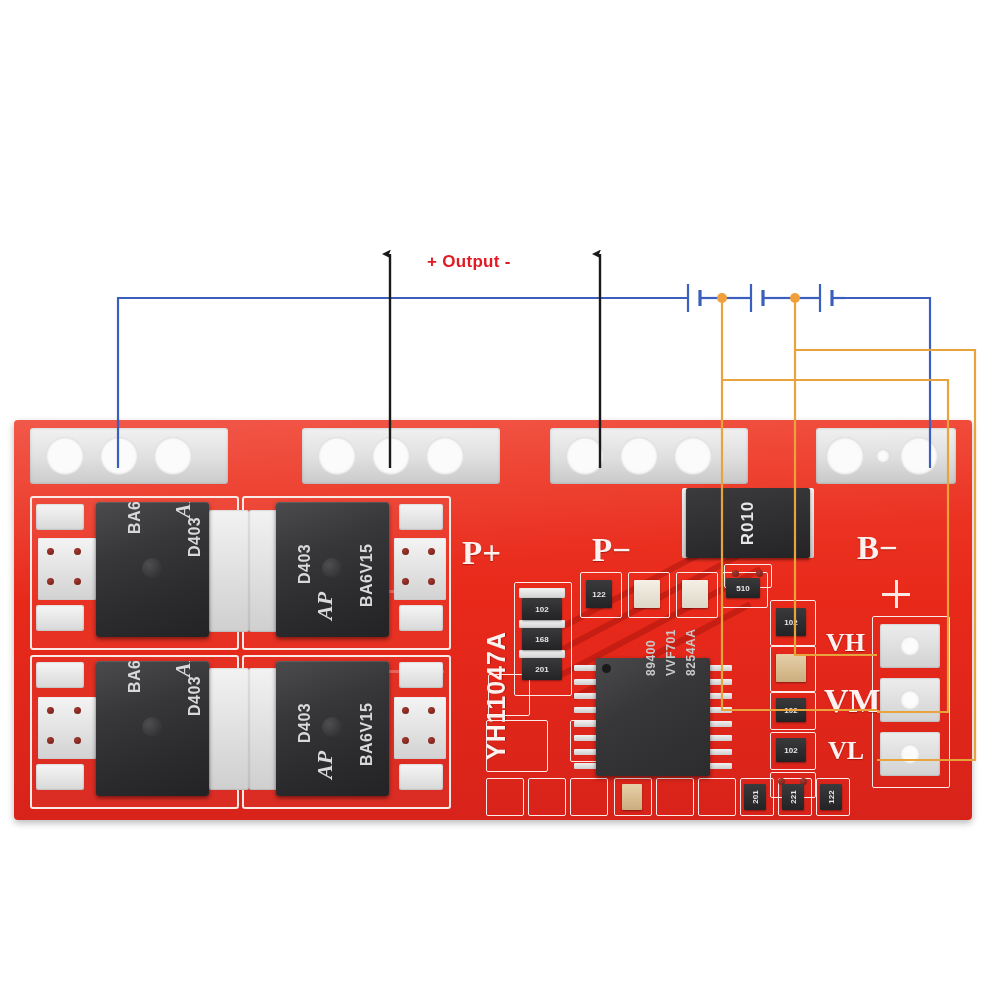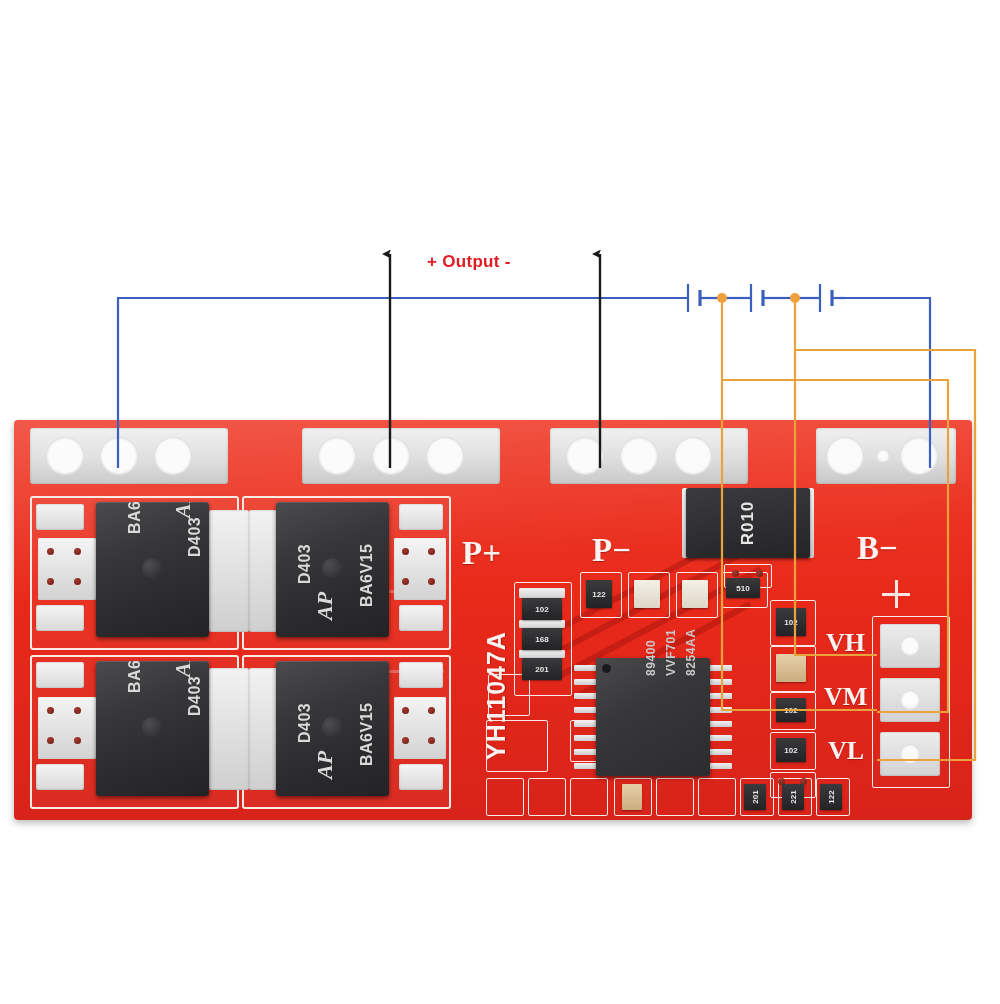--- a/index.html
+++ b/index.html
@@ -372,21 +372,21 @@
     <div class="bal-pad" style="left:866px;top:204px;width:60px;height:44px;">
       <div class="bal-hole" style="left:20px;top:12px;"></div>
     </div>
     <div class="bal-pad" style="left:866px;top:258px;width:60px;height:44px;">
       <div class="bal-hole" style="left:20px;top:12px;"></div>
     </div>
     <div class="bal-pad" style="left:866px;top:312px;width:60px;height:44px;">
       <div class="bal-hole" style="left:20px;top:12px;"></div>
     </div>
     <div class="silk" style="left:812px;top:208px;font-size:26px;">VH</div>
-    <div class="silk" style="left:810px;top:262px;font-size:26px;">VM</div>
+    <div class="silk" style="left:810px;top:262px;font-size:34px;">VM</div>
     <div class="silk" style="left:814px;top:316px;font-size:26px;">VL</div>
 
   </div>
 
   <svg id="wires" viewBox="0 0 1000 1004">
     <defs>
       <marker id="arrHead" markerWidth="9" markerHeight="9" refX="4.5" refY="8" orient="auto" markerUnits="userSpaceOnUse">
         <path d="M4.5 0 L9 9 L4.5 7 L0 9 Z" fill="#1a1a1a"></path>
       </marker>
     </defs>

